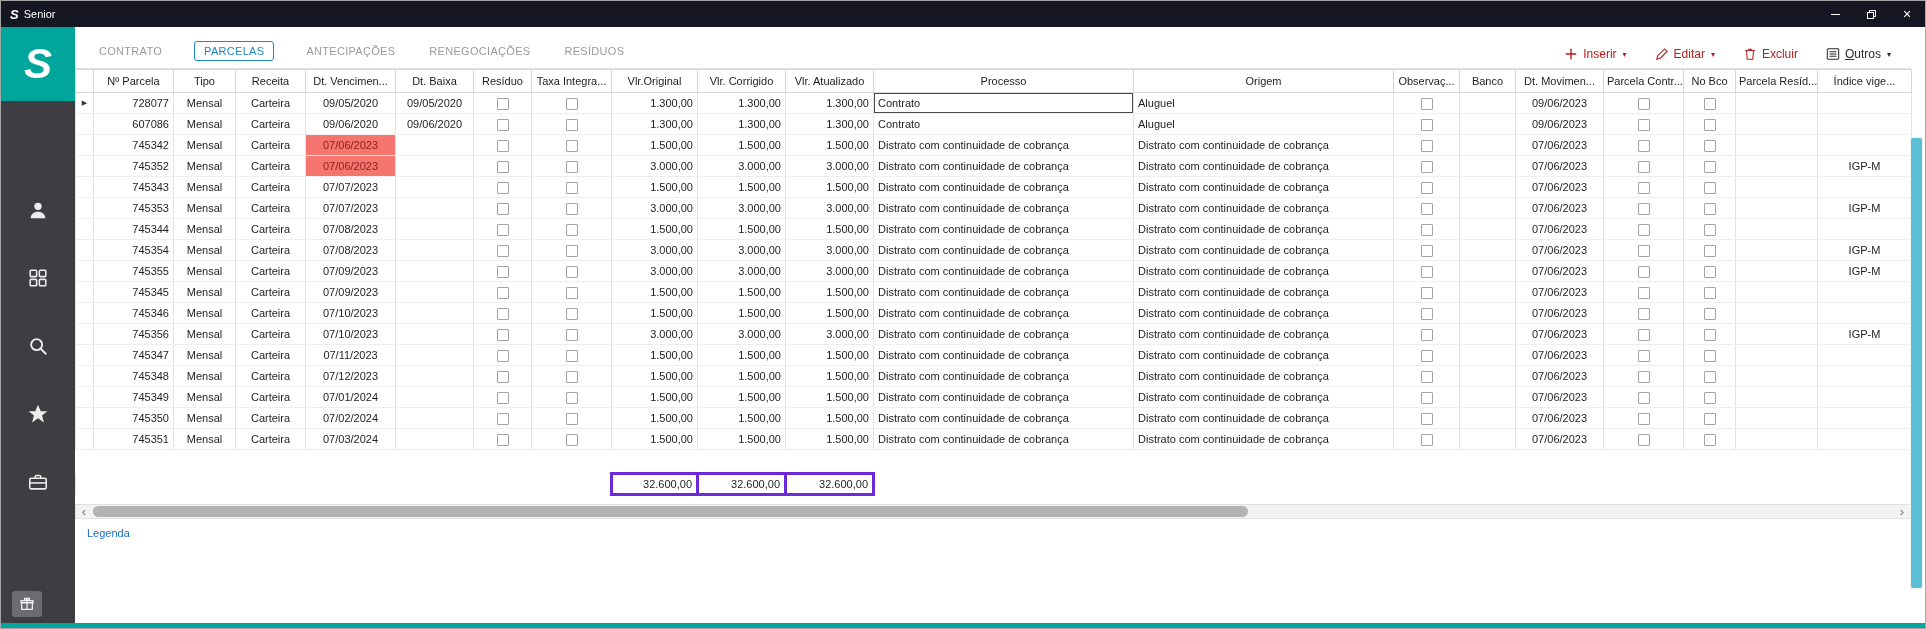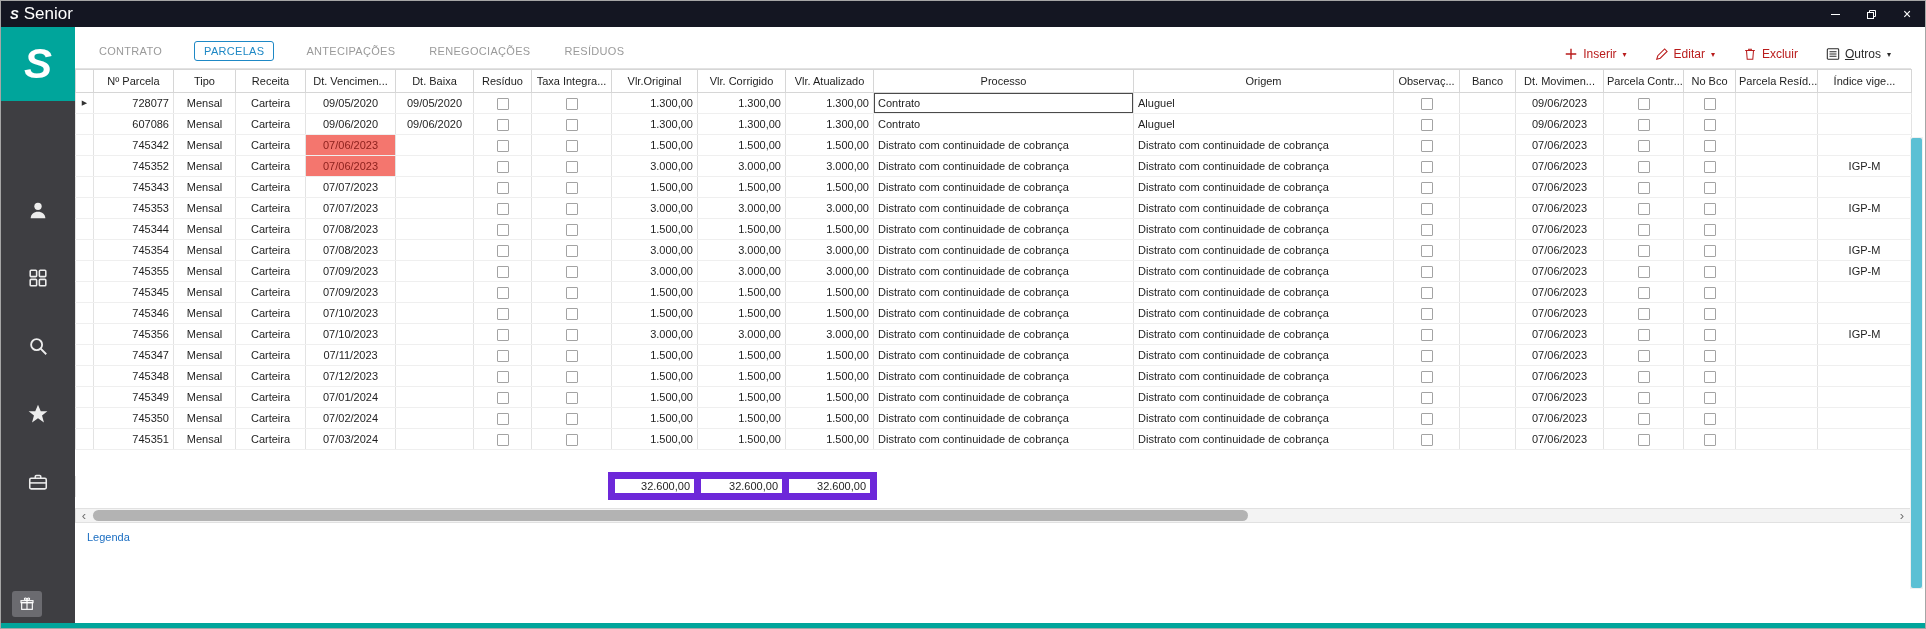--- a/index.html
+++ b/index.html
@@ -7,21 +7,21 @@
     --active_tab_blue:#1e88c5; --link_blue:#1b6ec2;
     --overdue_bg:#f4766e; --overdue_text:#8a1f1b; --scroll_thumb_teal:#5cc0d4;
   }
   *{box-sizing:border-box;}
   html,body{margin:0;padding:0;}
   body{width:1926px;height:629px;font-family:"Liberation Sans","DejaVu Sans",sans-serif;background:#e9e9e9;overflow:hidden;}
   .window{position:relative;width:1926px;height:629px;background:#fff;border:1px solid #a6a6a6;}
   
   .titlebar{height:26px;background:var(--titlebar_bg);display:flex;align-items:center;color:#fff;padding-left:9px;}
   .logo-s{font-weight:700;font-style:italic;font-size:13px;margin-right:5px;line-height:1;}
-  .tb-title{font-size:17px;}
+  .tb-title{font-size:11px;}
   .tb-controls{margin-left:auto;display:flex;height:100%;}
   .tb-btn{width:36px;display:flex;align-items:center;justify-content:center;color:#fff;font-size:14px;cursor:pointer;}
   .minus-bar{width:9px;height:1px;background:#fff;display:inline-block;}
   
   .main{display:flex;height:598px;}
   .sidebar{width:74px;background:var(--sidebar_bg);position:relative;flex:none;}
   .brand{width:74px;height:74px;background:var(--brand_teal);display:flex;align-items:center;justify-content:center;color:#fff;font-size:42px;font-weight:700;font-style:italic;cursor:pointer;}
   .side-icons{display:flex;flex-direction:column;align-items:center;gap:46px;margin-top:98px;}
   .side-icon{width:22px;height:22px;cursor:pointer;display:block;}
   .gift-tile{position:absolute;bottom:8px;left:11px;width:30px;height:26px;background:#6b6b70;border-radius:3px;display:flex;align-items:center;justify-content:center;cursor:pointer;}
@@ -46,21 +46,21 @@
   .num{text-align:right;}
   .ctr{text-align:center;}
   .lft{text-align:left;}
   td.ind{text-align:center;font-size:7px;color:#333;padding:0;}
   .cb{display:inline-block;width:12px;height:12px;border:1px solid #a3a3a3;background:#fff;vertical-align:middle;border-radius:1px;cursor:pointer;}
   .overdue{background:var(--overdue_bg);color:var(--overdue_text);}
   .focus-cell{box-shadow:inset 0 0 0 1px #4a4a4a;}
   
   table.summary{margin-top:22px;}
   .summary td{border:none;height:21px;}
-  .summary td.sum{border:7px solid #6d28d9;text-align:right;}
+  .summary td.sum{border:3px solid #6d28d9;text-align:right;}
   
   .hscroll{margin-top:8px;height:15px;background:#f3f3f3;border:1px solid #e1e1e1;position:relative;}
   .hs-arrow{position:absolute;top:0;width:16px;height:13px;display:flex;align-items:center;justify-content:center;color:#6f6f6f;font-size:13px;cursor:pointer;user-select:none;}
   .hs-arrow.left{left:0;}
   .hs-arrow.right{right:0;}
   .hs-thumb{position:absolute;left:17px;top:1px;height:11px;width:63%;background:#b3b3b3;border-radius:6px;cursor:pointer;}
   .legend{margin:8px 0 0 12px;font-size:11px;color:var(--link_blue);cursor:pointer;display:inline-block;}
   .vscroll{position:absolute;top:136px;right:2px;width:13px;height:452px;background:#f0f0f0;}
   .vs-thumb{position:absolute;left:1px;right:1px;top:1px;bottom:1px;background:var(--scroll_thumb_teal);border-radius:2px;cursor:pointer;}
   .bottom-accent{position:absolute;left:0;right:0;bottom:0;height:5px;background:var(--brand_teal);}

